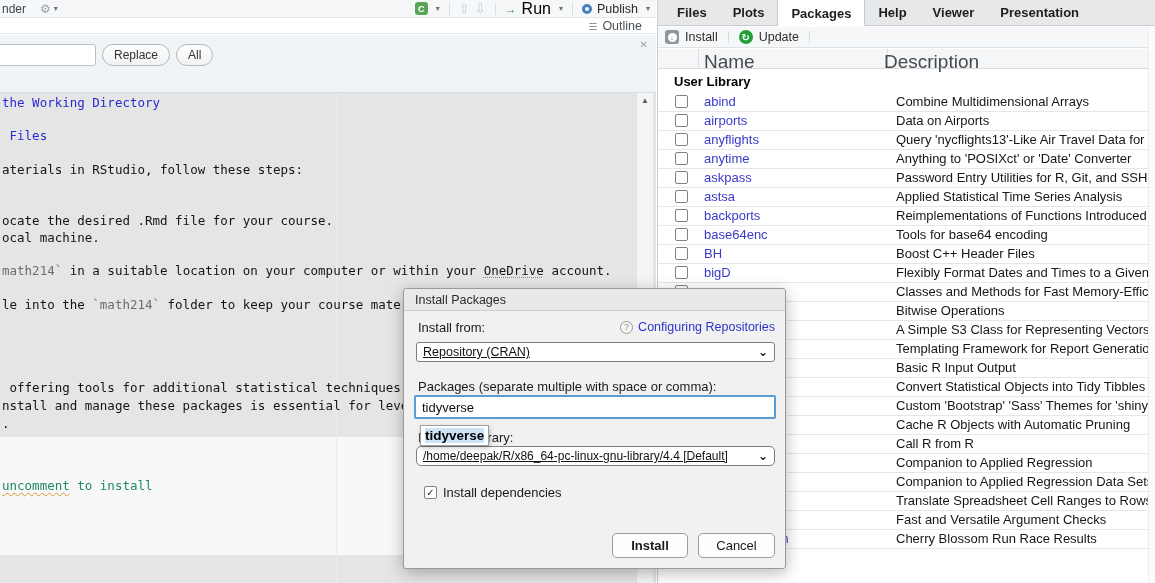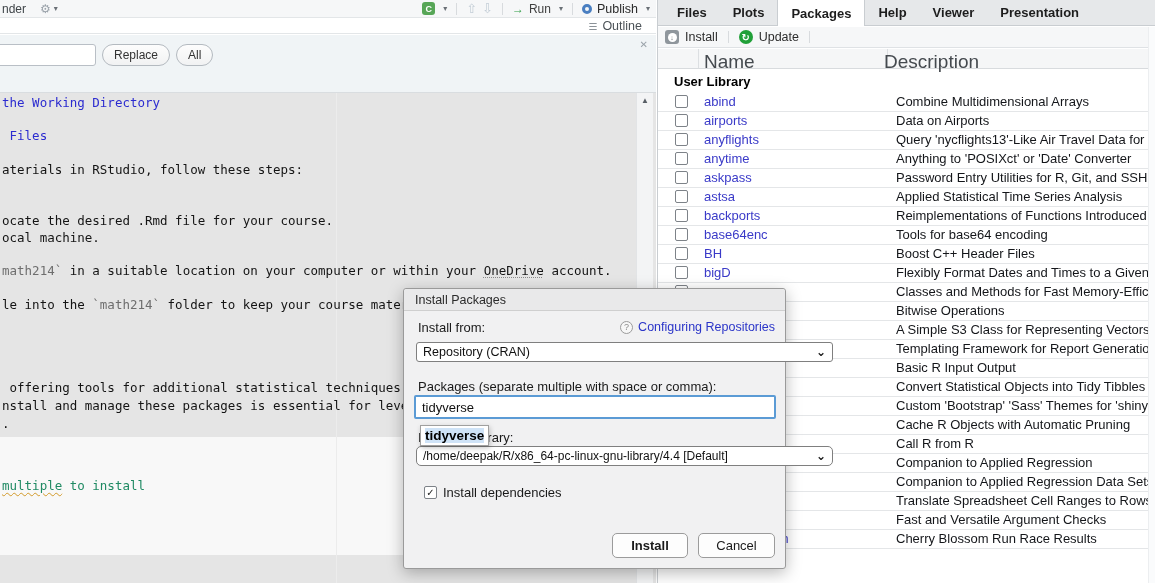--- a/index.html
+++ b/index.html
@@ -13,21 +13,21 @@
             border-bottom:1px solid #e3e6e8; display:flex; align-items:center; font-size:12px; color:#3f4448; }
   .tb-btn { margin-left:2px; }
   .gear { color:#9aa2aa; font-size:12px; margin-left:14px; }
   .caret { color:#6a7076; font-size:8px; margin-left:3px; }
   .tb-right { margin-left:auto; display:flex; align-items:center; gap:5px; padding-right:6px; }
   .sep-v { width:1px; height:12px; background:#d8dbde; margin:0 4px; }
   .chunk-ic { width:13px; height:13px; background:#57a657; border-radius:3px; color:#fff;
               font-size:9px; font-weight:bold; display:flex; align-items:center; justify-content:center; }
   .nav-arrow { color:#c3cdd6; font-size:13px; }
   .run-ic { color:#2f9e44; font-weight:bold; font-size:12px; }
-  .run-lbl { color:#404040; font-size:12px; }
+  .run-lbl { color:#000000; font-size:16px; }
   .pub-ic { width:10px; height:10px; border:3px solid #4a7fc1; border-radius:50%; display:inline-block; }
   .pub-lbl { color:#2b2b2b; font-size:12.5px; }
   .ed-tb2 { position:absolute; left:0; top:19px; right:0; height:15px; background:#fff;
             border-bottom:1px solid #e3e6e8; display:flex; align-items:center; justify-content:flex-end;
             padding-right:14px; font-size:12.5px; color:#4b5257; gap:5px; }
   .outline-ic { color:#8b9298; font-size:10px; }
 
   .find-bar { position:absolute; left:0; top:35px; right:0; height:58px; background:#f0f4f6;
               border-bottom:1px solid #d9dde0; }
   .find-input { position:absolute; left:-30px; top:9px; width:126px; height:22px; background:#fff;
@@ -96,22 +96,22 @@
   .dialog { position:absolute; left:403px; top:288px; width:383px; height:281px; background:#f1f1f2;
             border:1px solid #9a9a9a; border-radius:3px; box-shadow:0 4px 16px rgba(0,0,0,.28); z-index:10; }
   .dlg-title { height:22px; background:#e9e9ea; border-bottom:1px solid #cfcfcf; border-radius:3px 3px 0 0;
                font-size:12.5px; color:#2b2b2b; line-height:22px; padding-left:11px; }
   .dlg-body { position:relative; height:257px; font-size:13px; color:#1a1a1a; }
   .lbl-install-from { position:absolute; left:14px; top:9px; }
   .help-row { position:absolute; right:10px; top:9px; display:flex; align-items:center; gap:5px; }
   .q-ic { width:13px; height:13px; border:1px solid #9b9b9b; border-radius:50%; color:#8b8b8b; font-size:9px;
           display:flex; align-items:center; justify-content:center; background:#f7f7f7; }
   .cfg-link { color:#2b35c8; font-size:12.5px; }
-  .dlg-select { position:absolute; left:12px; height:20px; width:417px; background:#fff; border:1px solid #7f7f7f;
-                border-radius:3px; font-size:12.5px; line-height:18px; padding-left:6px; color:#111; }
+  .dlg-select { position:absolute; left:12px; height:20px; width:359px; background:#fff; border:1px solid #7f7f7f;
+                border-radius:3px; font-size:12.5px; line-height:18px; padding-left:6px; color:#111;text-decoration:underline; }
   .sel-repo { top:31px; }
   .sel-lib { top:135px; font-size:12px; border-radius:5px; }
   .dlg-chevron { position:absolute; right:6px; top:0px; font-size:12px; font-weight:bold; color:#111; }
   .lbl-packages { position:absolute; left:14px; top:68px; }
   .pkg-input { position:absolute; left:10px; top:84px; width:362px; height:24px; border:2px solid #5b9bd5;
                border-radius:2px; background:#fff; font-size:13px; padding-left:6px; color:#111;
                font-family:"Liberation Sans","DejaVu Sans",sans-serif; }
   .lbl-library { position:absolute; left:14px; top:119px; }
   .autocomplete { position:absolute; left:16px; top:114px; background:#fff; border:1px solid #a0a0a0;
                   padding:2px 4px; box-shadow:1px 2px 5px rgba(0,0,0,.22); z-index:5; }
@@ -174,21 +174,21 @@
           <div class="ed-line" style="top: 2px;"><span class="seg-heading">the Working Directory</span></div>
           <div class="ed-line" style="top: 35px;"><span class="seg-heading"> Files</span></div>
           <div class="ed-line" style="top: 69px;"><span class="seg-plain">aterials in RStudio, follow these steps:</span></div>
           <div class="ed-line" style="top: 120px;"><span class="seg-plain">ocate the desired .Rmd file for your course.</span></div>
           <div class="ed-line" style="top: 137px;"><span class="seg-plain">ocal machine.</span></div>
           <div class="ed-line" style="top: 170px;"><span class="seg-code">math214`</span><span class="seg-plain"> in a suitable location on your computer or within your </span><span class="seg-spellcheck">OneDrive</span><span class="seg-plain"> account.</span></div>
           <div class="ed-line" style="top: 204px;"><span class="seg-plain">le into the </span><span class="seg-code">`math214`</span><span class="seg-plain"> folder to keep your course materi</span></div>
           <div class="ed-line" style="top: 287px;"><span class="seg-plain"> offering tools for additional statistical techniques,</span></div>
           <div class="ed-line" style="top: 305px;"><span class="seg-plain">nstall and manage these packages is essential for lever</span></div>
           <div class="ed-line" style="top: 323px;"><span class="seg-plain">.</span></div>
-          <div class="ed-line" style="top: 385px;"><span class="seg-comment-spell">multiple</span><span class="seg-comment"> to install</span></div>
+          <div class="ed-line" style="top: 385px;"><span class="seg-comment-spell">uncomment</span><span class="seg-comment"> to install</span></div>
         </div>
       <div class="ed-scrollbar">
         <span class="scroll-up">▲</span>
       </div>
     </div>
   </div>
 
   <div class="right-panel">
     <div class="tab-bar" id="tabs">
         <div class="tab">Files</div>

